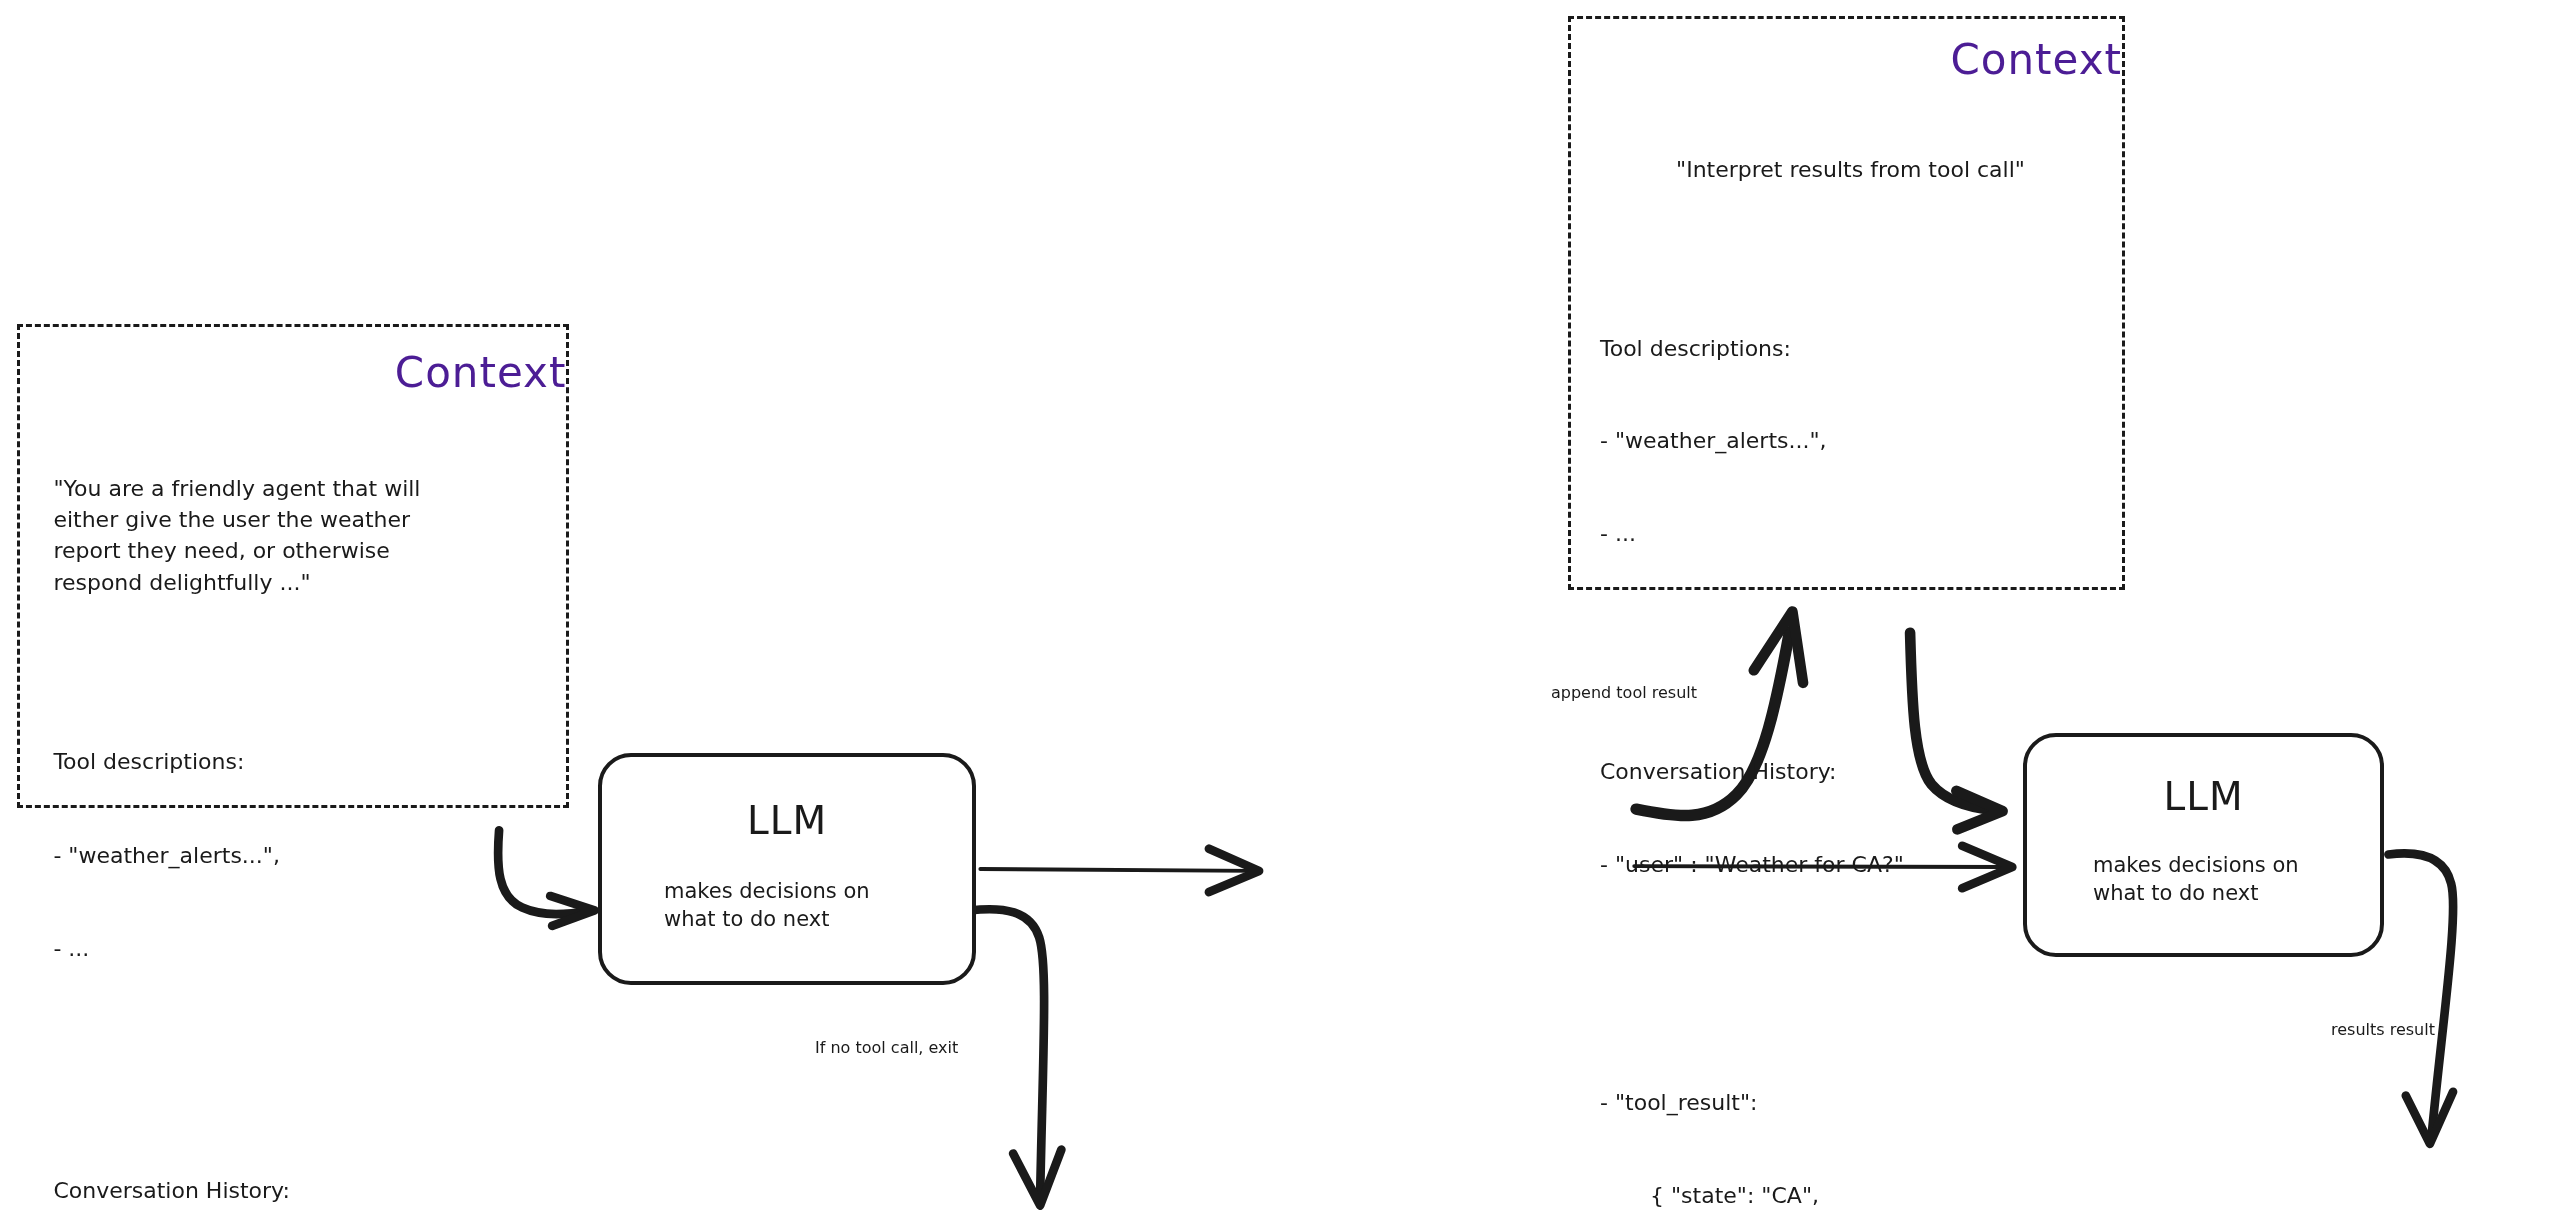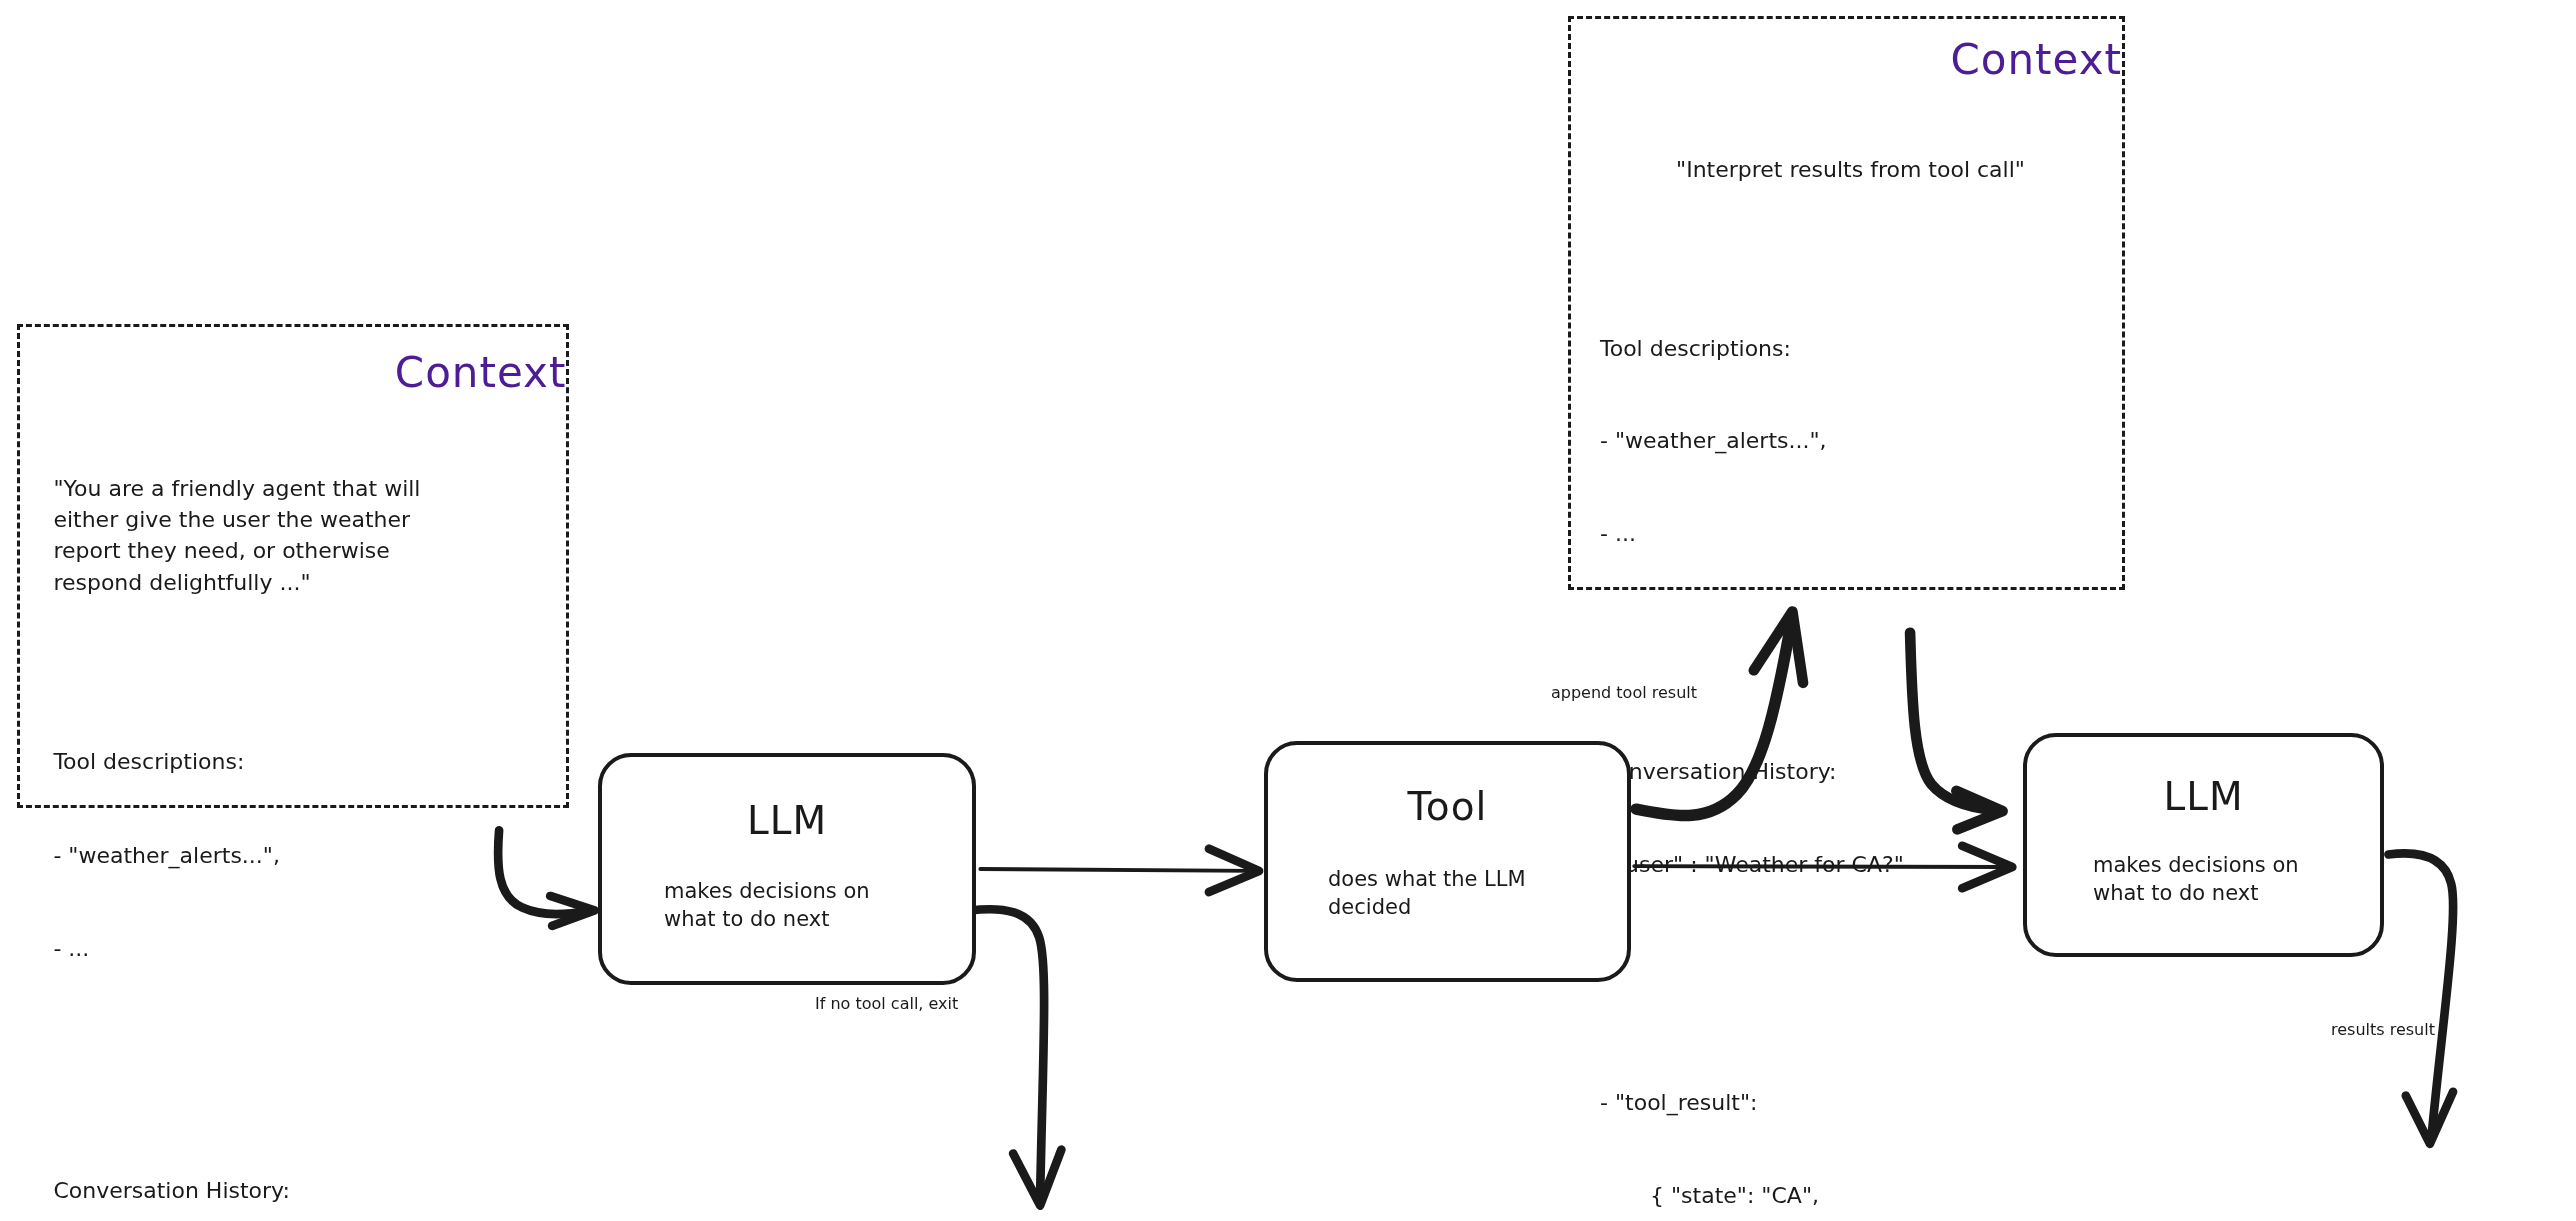--- a/index.html
+++ b/index.html
@@ -136,21 +136,21 @@
 
   
   .edge-label {
     position: absolute;
     font-family: "DejaVu Sans", sans-serif;
     font-size: 16px;
     color: #1a1a1a;
     white-space: nowrap;
   }
   #label-append { left: 1551px; top: 683px; }
-  #label-exit   { left: 815px;  top: 994px; text-align: right; }
+  #label-exit   { left: 815px;  top: 1038px; text-align: right; }
   #label-return { left: 2331px; top: 1020px; }
 </style>
 </head>
 <body>
 
 <div id="canvas">
 
   <svg class="layer" viewBox="0 0 2670 1266" xmlns="http://www.w3.org/2000/svg">
 
     <g>
@@ -231,25 +231,20 @@
       </div>
     </div>
   </div>
 
   <div class="node" id="node-llm-1">
     <div class="node-title">LLM</div>
     <div class="node-sub">makes decisions on
 what to do next</div>
   </div>
 
-  <div class="node" id="node-tool">
-    <div class="node-title">Tool</div>
-    <div class="node-sub">does what the LLM
-decided</div>
-  </div>
 
   <div class="node" id="node-llm-2">
     <div class="node-title">LLM</div>
     <div class="node-sub">makes decisions on
 what to do next</div>
   </div>
 
   <div class="edge-label" id="label-append">append tool result</div>
   <div class="edge-label" id="label-exit">If no tool call, exit</div>
   <div class="edge-label" id="label-return">results result</div>

